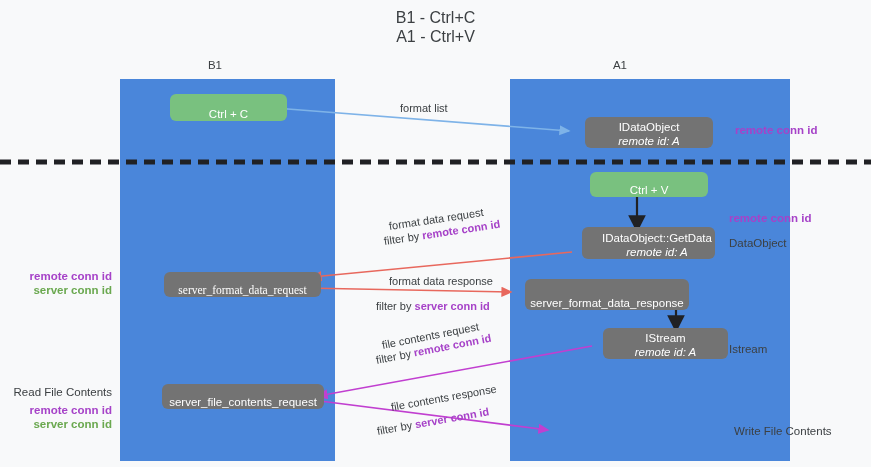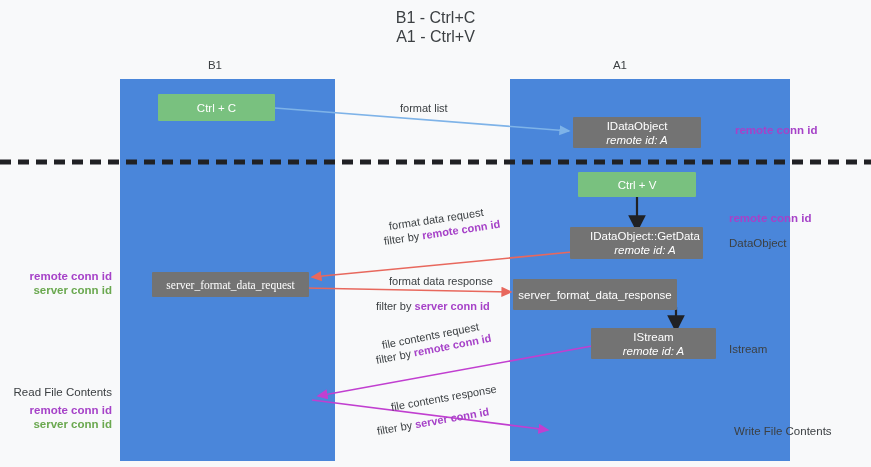--- a/index.html
+++ b/index.html
@@ -43,26 +43,27 @@
     color: #3c4043;
     line-height: 19px;
     white-space: pre-line;
   }
   .node {
     position: absolute;
     box-sizing: border-box;
     display: flex;
     flex-direction: column;
     align-items: center;
-    justify-content: center;
+    justify-content: flex-end;
     text-align: center;
     color: #ffffff;
     font-size: 11.5px;
     line-height: 14px;
-    border-radius: 1px;
+    border-radius: 6px;
+    margin-left: 12px;
   }
   .node.green { background: #79c17f; }
   .node.orange { background: #737373; }
   .node .l2 { font-weight: 400; font-style: italic; }
   .edge-label {
     position: absolute;
     font-size: 11px;
     color: #3c4043;
     white-space: nowrap;
     line-height: 14px;
@@ -162,20 +163,23 @@
 
   <div class="node orange" style="left:513px; top:279px; width:164px; height:31px;">
     <span>server_format_data_response</span>
   </div>
 
   <div class="node orange" style="left:591px; top:328px; width:125px; height:31px;">
     <span>IStream</span>
     <span class="l2">remote id: A</span>
   </div>
 
+  <div class="node orange" style="left:150px; top:384px; width:162px; height:25px;">
+    <span>server_file_contents_request</span>
+  </div>
 
 
   <div class="edge-label" style="left:400px; top:101px;">
     <span>format list</span>
   </div>
 
   <div class="edge-label rot-a" style="left:389px; top:219px;">
     <span>format data request</span>
   </div>
   <div class="edge-label rot-a" style="left:384px; top:234px;">

